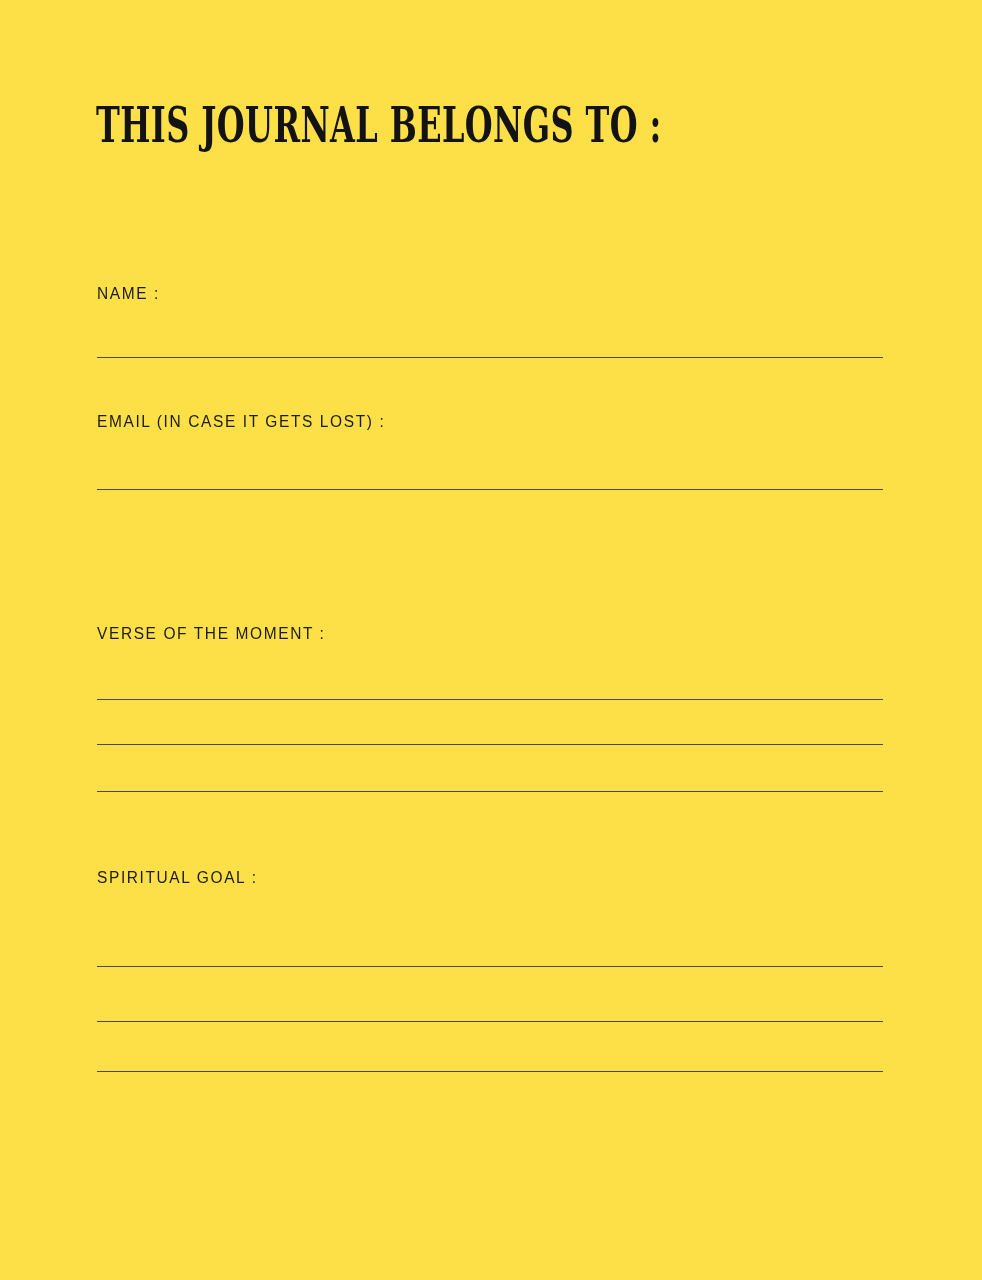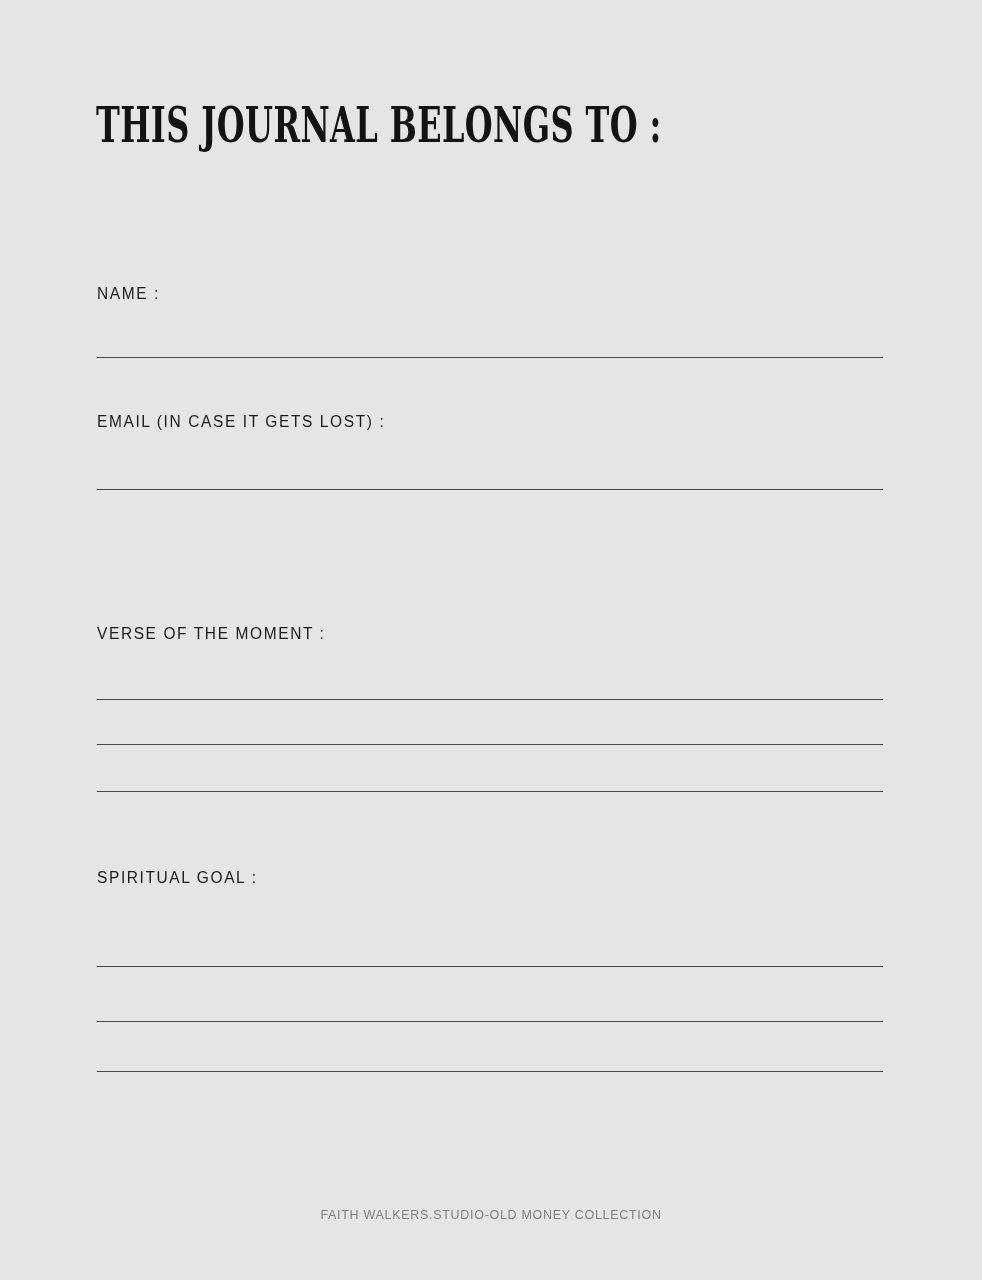--- a/index.html
+++ b/index.html
@@ -12,21 +12,21 @@
     height: 1280px;
     position: relative;
     font-family: "Liberation Sans", sans-serif;
     color: #1b1b1b;
     overflow: hidden;
   }
 
   .page {
     position: absolute;
     inset: 0;
-    background: #e5e5e5;
+    background: #fde047;
   }
 
   .page-title {
     position: absolute;
     left: 96px;
     top: 96px;
     font-family: "DejaVu Serif", serif;
     font-weight: 700;
     font-size: 40px;
     letter-spacing: 0.5px;
@@ -98,15 +98,14 @@
   <div class="field-label lbl-verse">VERSE OF THE MOMENT :</div>
   <div class="rule rule-verse-1"></div>
   <div class="rule rule-verse-2"></div>
   <div class="rule rule-verse-3"></div>
 
   <div class="field-label lbl-goal">SPIRITUAL GOAL :</div>
   <div class="rule rule-goal-1"></div>
   <div class="rule rule-goal-2"></div>
   <div class="rule rule-goal-3"></div>
 
-  <div class="footer">FAITH WALKERS.STUDIO-OLD MONEY COLLECTION</div>
 
 </div>
 
 </body></html>

